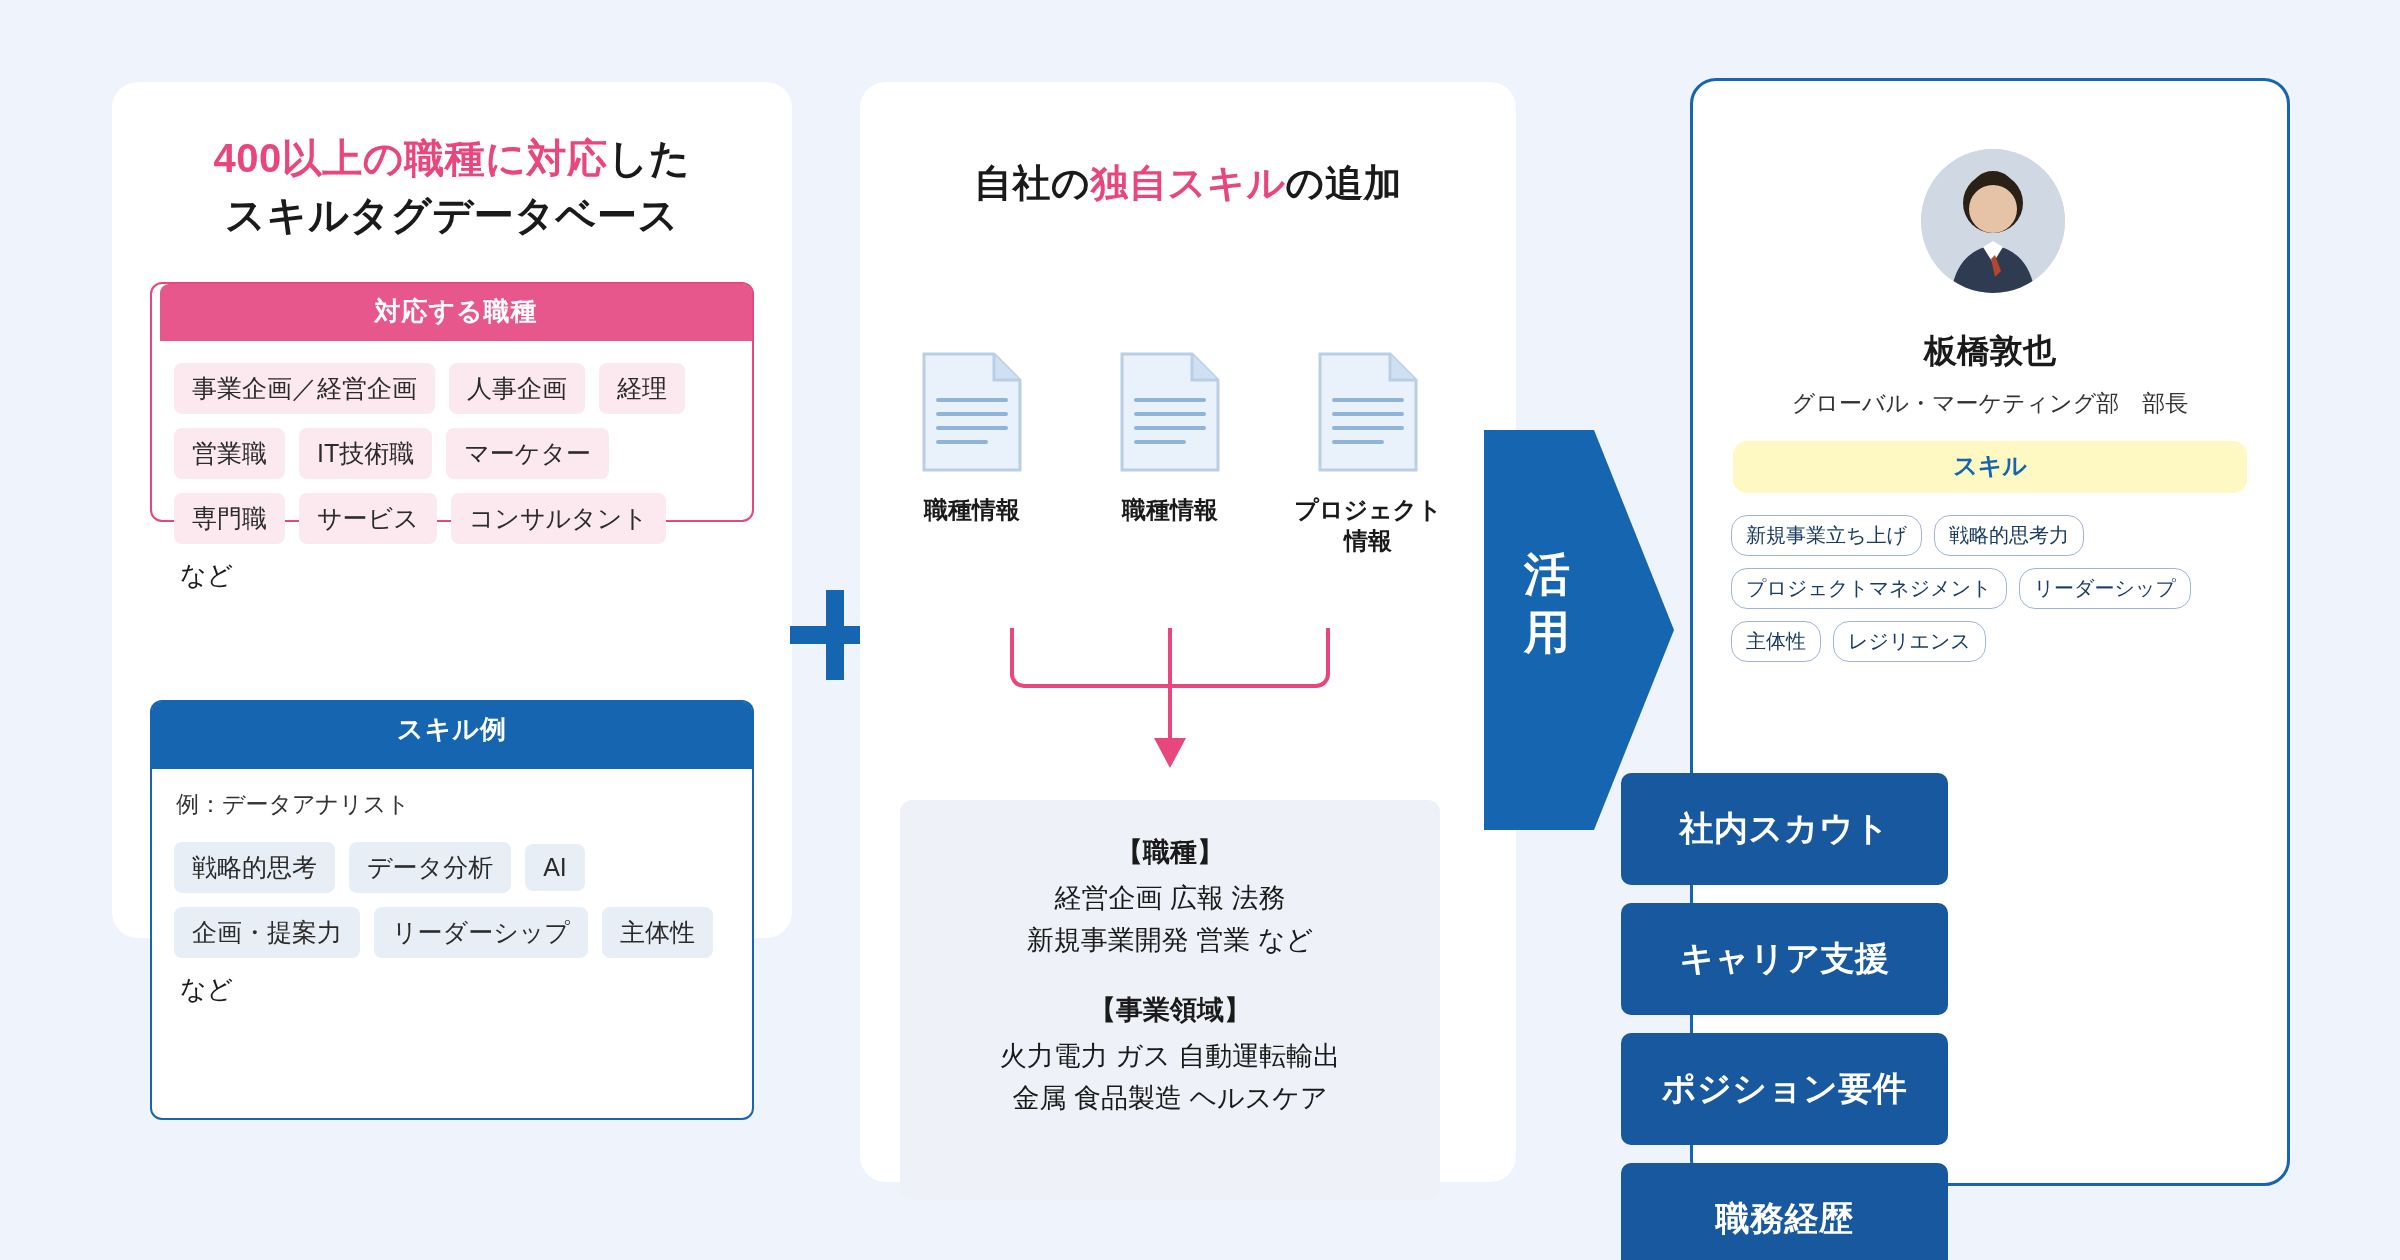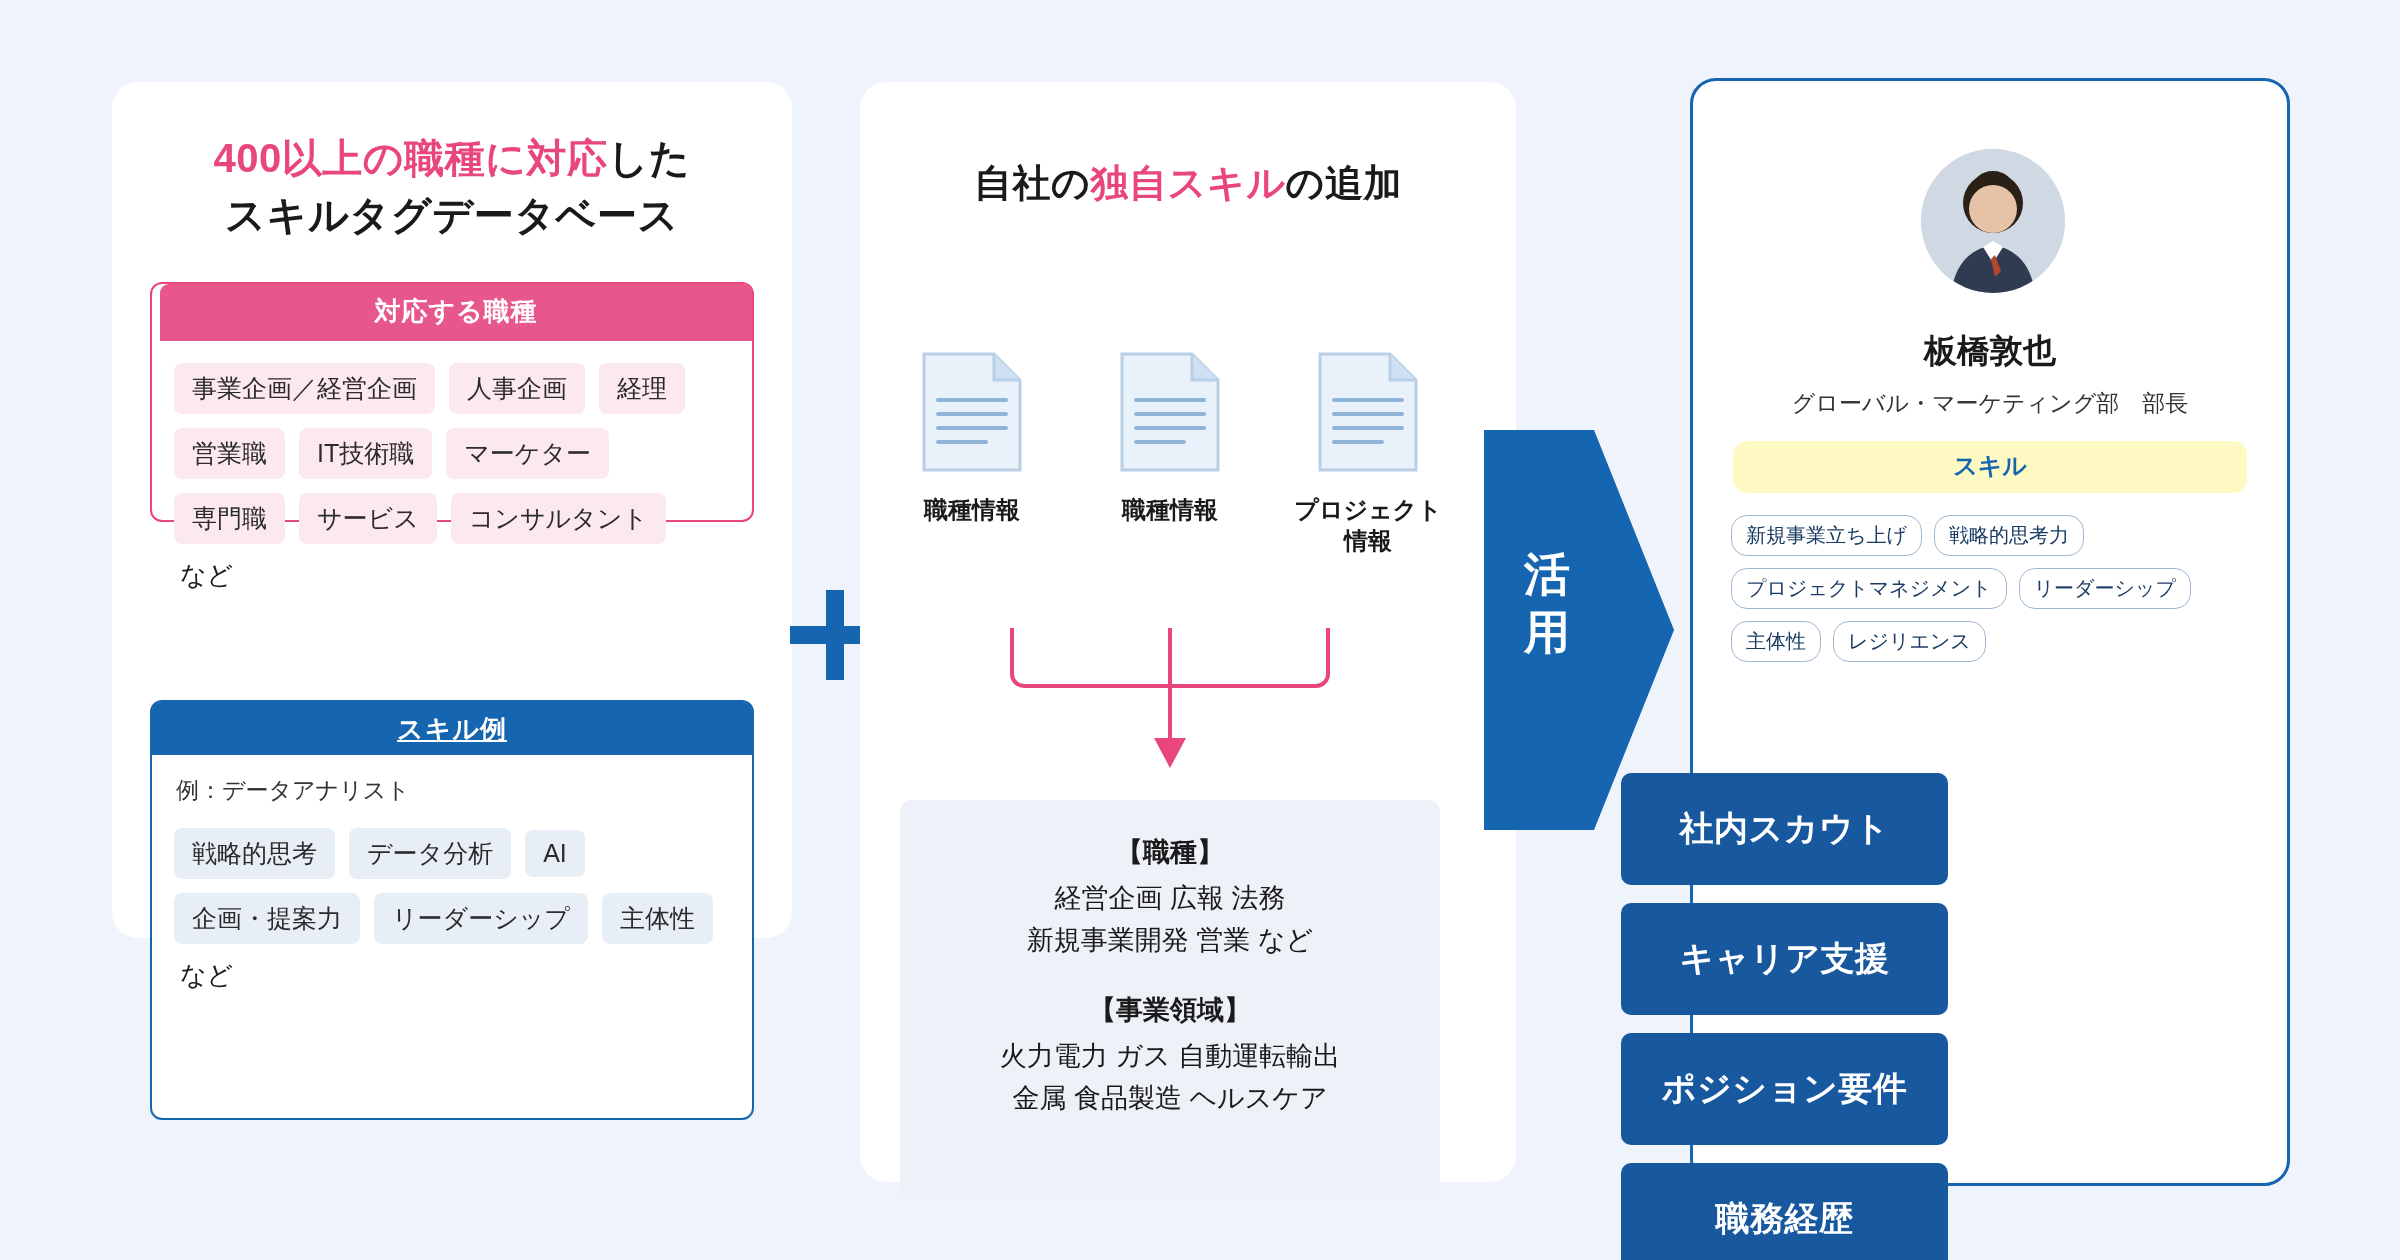--- a/index.html
+++ b/index.html
@@ -76,24 +76,23 @@
     border-radius: 12px;
     background: #ffffff;
     box-sizing: border-box;
   }
   .box-header-blue {
     background: #1565b0;
     color: #ffffff;
     font-size: 26px;
     font-weight: bold;
     text-align: center;
-    padding: 10px 0 8px;
+    padding: 10px 0 22px;
     border-radius: 9px 9px 0 0;
     letter-spacing: 1px;
-    text-decoration: underline;
   }
   .tag-wrap {
     display: flex;
     flex-wrap: wrap;
     gap: 14px 14px;
     padding: 22px 22px 0 22px;
     align-items: center;
   }
   .tag-pink {
     background: #fce9f0;

